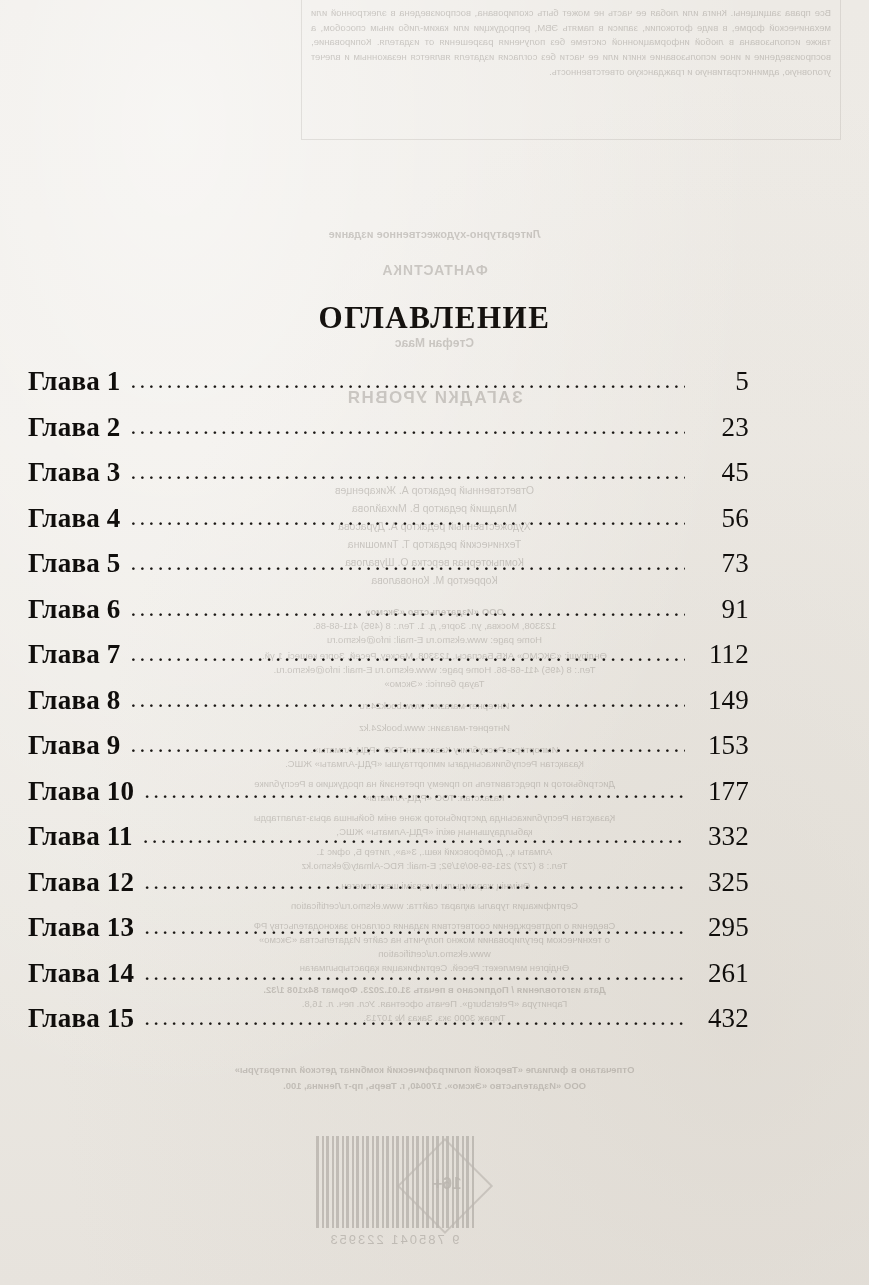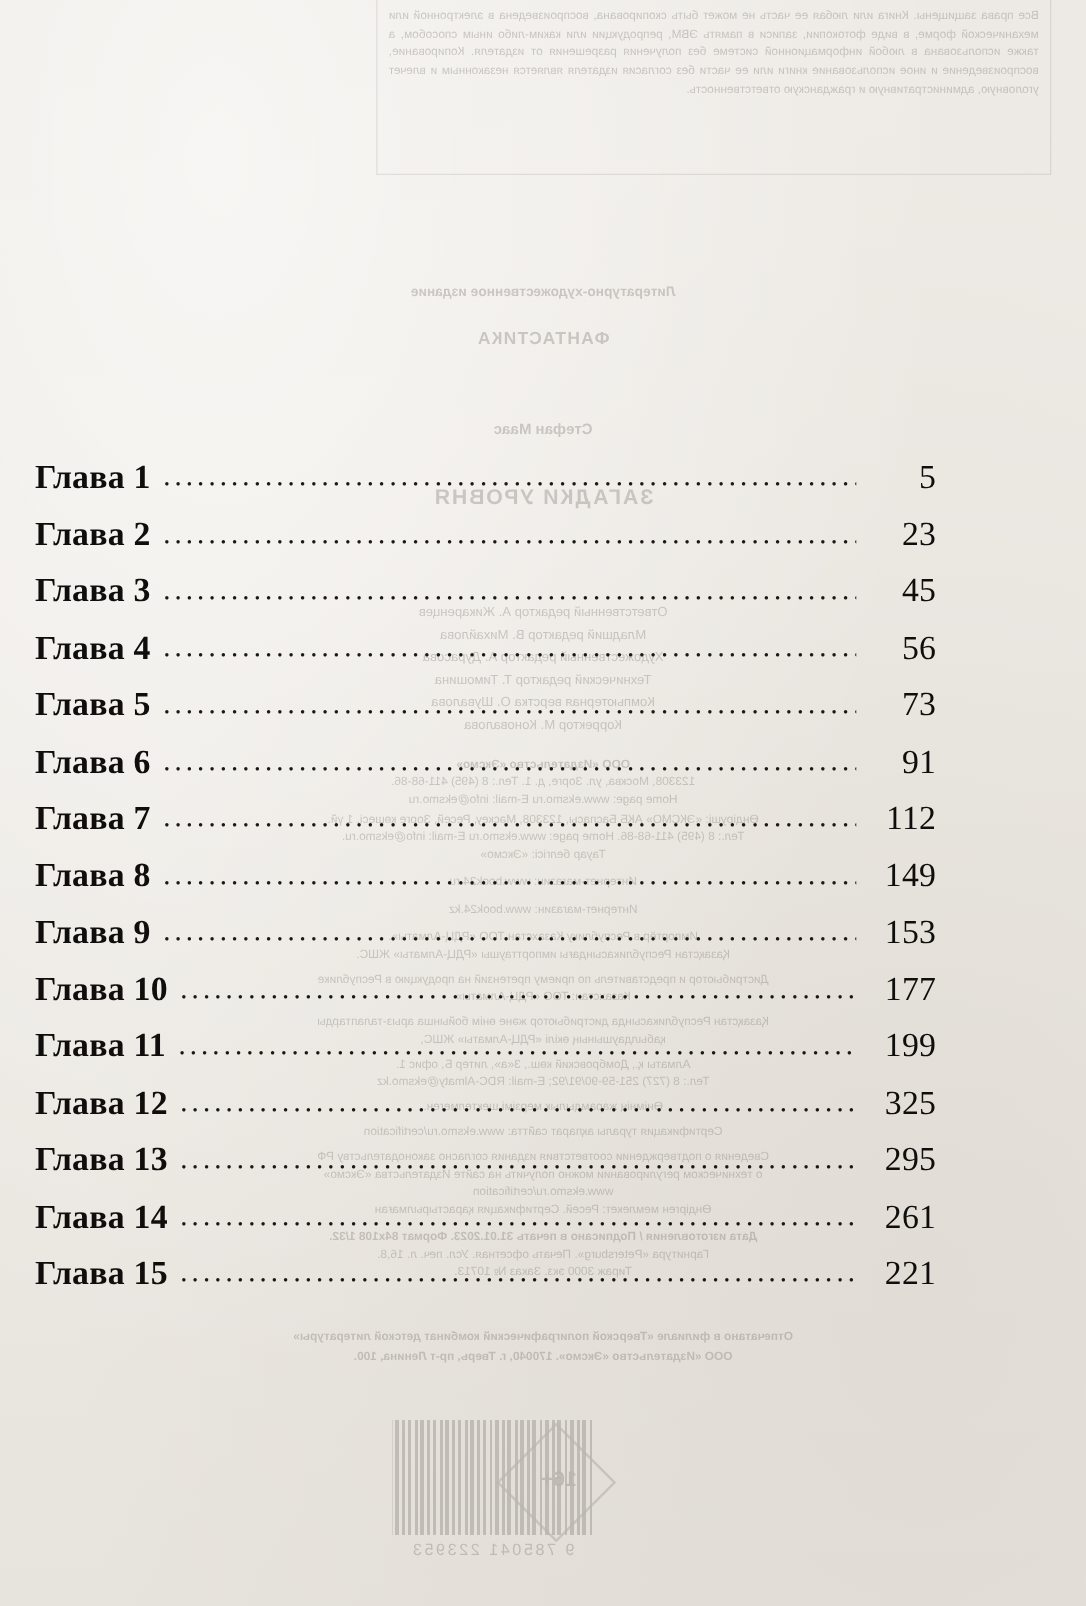--- a/index.html
+++ b/index.html
@@ -192,20 +192,21 @@
                 rgba(90,84,78,0.85) 0px, rgba(90,84,78,0.85) 2px,
                 transparent 2px, transparent 5px,
                 rgba(90,84,78,0.85) 5px, rgba(90,84,78,0.85) 8px,
                 transparent 8px, transparent 10px);"></div>
   <div style="position:absolute; left:370px; top:1232px; width:210px; text-align:center;
               font-size:13px; letter-spacing:2px; font-family:'Liberation Sans', sans-serif;">9 785041 223953</div>
 </div>
 
 <div class="content">
 
+  <div class="toc-title">ОГЛАВЛЕНИЕ</div>
 
   <ul class="toc-list">
     <li class="toc-row">
       <span class="toc-label">Глава 1</span>
       <span class="toc-dots">........................................................................................................</span>
       <span class="toc-page">5</span>
     </li>
     <li class="toc-row">
       <span class="toc-label">Глава 2</span>
       <span class="toc-dots">........................................................................................................</span>
@@ -247,37 +248,37 @@
       <span class="toc-page">153</span>
     </li>
     <li class="toc-row">
       <span class="toc-label">Глава 10</span>
       <span class="toc-dots">........................................................................................................</span>
       <span class="toc-page">177</span>
     </li>
     <li class="toc-row">
       <span class="toc-label">Глава 11</span>
       <span class="toc-dots">........................................................................................................</span>
-      <span class="toc-page">199</span>
+      <span class="toc-page">332</span>
     </li>
     <li class="toc-row">
       <span class="toc-label">Глава 12</span>
       <span class="toc-dots">........................................................................................................</span>
       <span class="toc-page">325</span>
     </li>
     <li class="toc-row">
       <span class="toc-label">Глава 13</span>
       <span class="toc-dots">........................................................................................................</span>
       <span class="toc-page">295</span>
     </li>
     <li class="toc-row">
       <span class="toc-label">Глава 14</span>
       <span class="toc-dots">........................................................................................................</span>
       <span class="toc-page">261</span>
     </li>
     <li class="toc-row">
       <span class="toc-label">Глава 15</span>
       <span class="toc-dots">........................................................................................................</span>
-      <span class="toc-page">221</span>
+      <span class="toc-page">432</span>
     </li>
   </ul>
 
 </div>
 
 </body></html>

